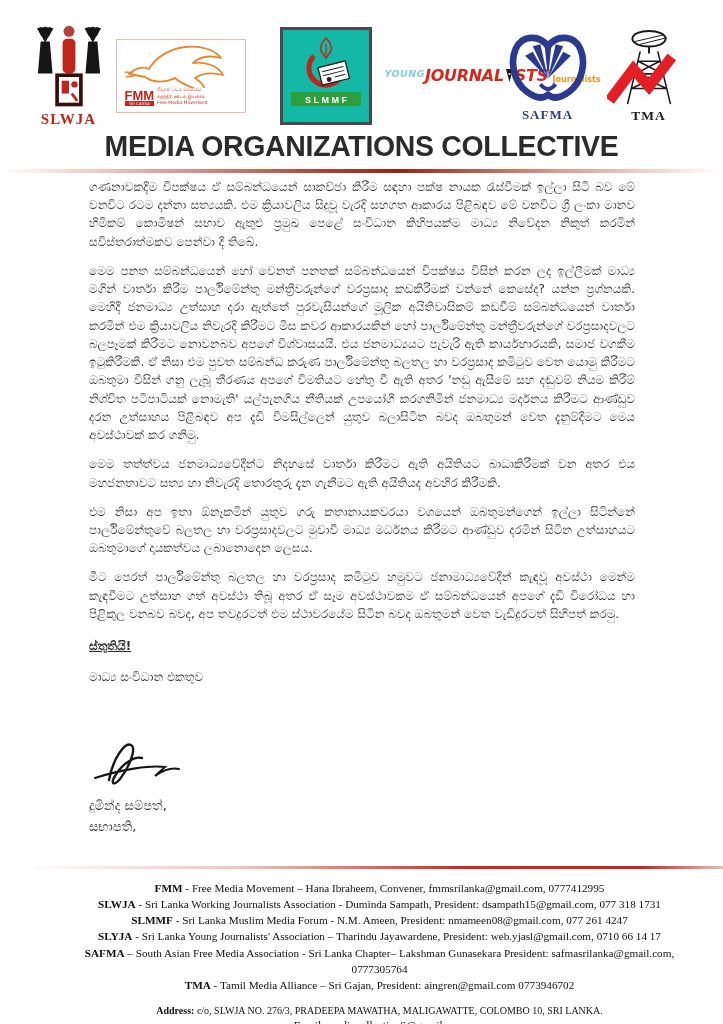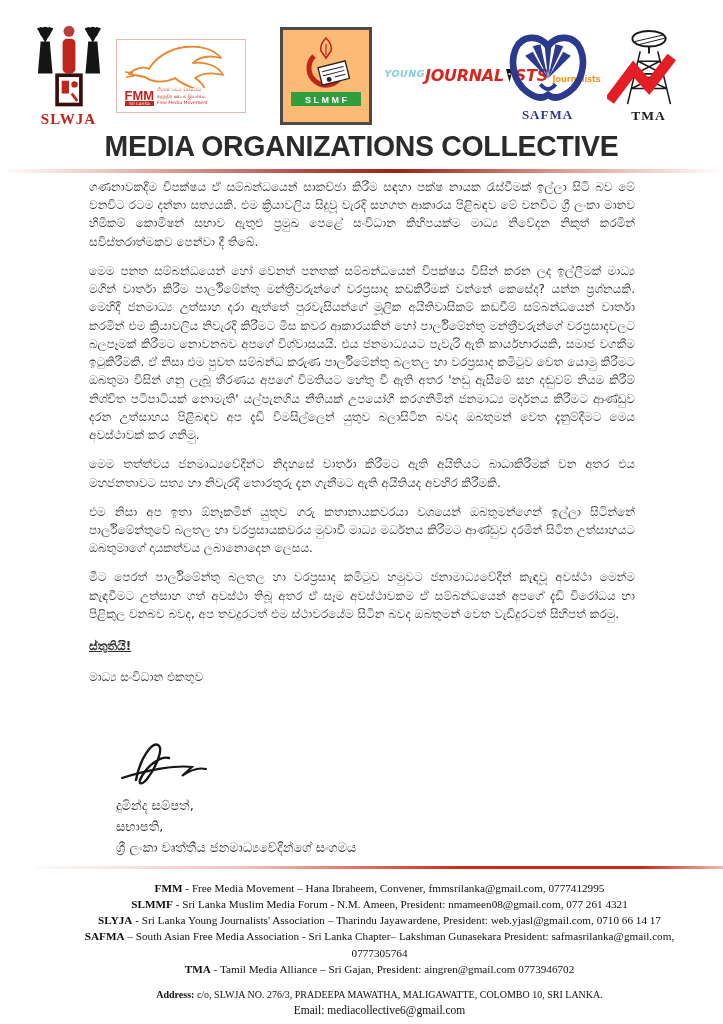--- a/index.html
+++ b/index.html
@@ -13,21 +13,21 @@
   .logo-label-red{font-family:"Liberation Serif",serif;font-weight:bold;color:#c0251c;font-size:15px;letter-spacing:1px;margin-top:1px;}
   .logo-label-blue{font-family:"Liberation Serif",serif;font-weight:bold;color:#2b3a8f;font-size:13px;letter-spacing:1px;margin-top:-2px;}
   .logo-label-black{font-family:"Liberation Serif",serif;font-weight:bold;color:#1a1a1a;font-size:13.5px;letter-spacing:1px;margin-top:-2px;}
   
   .fmm-box{width:128px;height:72px;border:1px solid #e6b9b1;background:#fff;position:relative;}
   .fmm-bottom{position:absolute;left:8px;bottom:6px;display:flex;align-items:flex-end;gap:3px;}
   .fmm-abbr{font-family:"Liberation Sans",sans-serif;font-weight:900;font-size:13px;color:#c0251c;line-height:11px;}
   .fmm-country{display:block;font-size:4.5px;background:#c0251c;color:#fff;text-align:center;padding:0 1px;}
   .fmm-lines{font-size:4.6px;color:#c0251c;line-height:1.35;}
   
-  .slmmf-box{width:86px;height:92px;border:3px solid #4a4a4a;background:#fdba74;display:flex;align-items:center;justify-content:center;margin-left:23px;}
+  .slmmf-box{width:86px;height:92px;border:3px solid #4a4a4a;background:#14b8a6;display:flex;align-items:center;justify-content:center;margin-left:23px;}
   
   .yja{width:106px;display:flex;flex-direction:row;align-items:flex-start;}
   .yja-young{color:#85cce6;font-weight:900;font-style:italic;font-size:9.5px;letter-spacing:.5px;margin-left:2px;}
   .yja-main{display:flex;align-items:center;color:#d9261c;font-weight:900;font-style:italic;font-size:16px;letter-spacing:-.3px;line-height:1;}
   .yja-assoc{color:#f7941d;font-weight:bold;font-size:8px;align-self:flex-end;margin-top:0;}
   
   .title{
     text-align:center;font-family:"Liberation Sans",sans-serif;font-weight:bold;
     font-size:29px;color:#2b2b2b;letter-spacing:-.3px;margin-top:2px;transform:scaleX(.98);
   }
@@ -39,21 +39,21 @@
   .letter{
     position:absolute;top:178px;left:89px;right:88px;height:556px;overflow:hidden;
     font-size:12px;line-height:1.52;text-align:justify;color:#2e2e2e;
   }
   .letter p{margin:0 0 11px 0;}
   .thanks{font-weight:bold;margin-top:14px !important;text-decoration:underline;}
   .signoff{margin-top:13px !important;}
   
   .sigs{position:absolute;top:734px;left:89px;right:88px;display:flex;}
   .sig-block{display:flex;flex-direction:column;}
-  .sig-left{flex:1;margin-left:27px;}
+  .sig-left{flex:1;}
   .sig-right{width:278px;}
   .sig-lines{font-size:13px;line-height:1.6;color:#2e2e2e;margin-top:4px;}
   .sig-scribble{height:58px;}
   
   .footer-wrap{position:absolute;left:0;right:0;top:866px;bottom:0;padding-left:36px;}
   .rule-bottom{
     height:3px;
     background:linear-gradient(90deg,rgba(220,70,50,.03),rgba(215,55,35,.3) 30%,#cf2c18 62%,#c82814 88%,rgba(215,55,35,.35));
   }
   .footer{
@@ -169,45 +169,45 @@
     </div>
   </div>
 
   <div class="title">MEDIA ORGANIZATIONS COLLECTIVE</div>
   <div class="rule-top"></div>
 
   <div class="letter">
     <p>ගණනාවකදීම විපක්ෂය ඒ සම්බන්ධයෙන් සාකච්ඡා කිරීම සඳහා පක්ෂ නායක රැස්වීමක් ඉල්ලා සිටි බව මේ වනවිට රටම දන්නා සත්‍යයකි. එම ක්‍රියාවලිය සිදුවූ වැරදි සහගත ආකාරය පිළිබඳව මේ වනවිට ශ්‍රී ලංකා මානව හිමිකම් කොමිෂන් සභාව ඇතුළු ප්‍රමුඛ පෙළේ සංවිධාන කිහිපයක්ම මාධ්‍ය නිවේදන නිකුත් කරමින් සවිස්තරාත්මකව පෙන්වා දී තිබේ.</p>
     <p>මෙම පනත සම්බන්ධයෙන් හෝ වෙනත් පනතක් සම්බන්ධයෙන් විපක්ෂය විසින් කරන ලද ඉල්ලීමක් මාධ්‍ය මගින් වාර්තා කිරීම පාර්ලිමේන්තු මන්ත්‍රීවරුන්ගේ වරප්‍රසාද කඩකිරීමක් වන්නේ කෙසේද? යන්න ප්‍රශ්නයකි. මෙහිදී ජනමාධ්‍ය උත්සාහ දරා ඇත්තේ පුරවැසියන්ගේ මූලික අයිතිවාසිකම් කඩවීම් සම්බන්ධයෙන් වාර්තා කරමින් එම ක්‍රියාවලිය නිවැරදි කිරීමට මිස කවර ආකාරයකින් හෝ පාර්ලිමේන්තු මන්ත්‍රීවරුන්ගේ වරප්‍රසාදවලට බලපෑමක් කිරීමට නොවනබව අපගේ විශ්වාසයයි. එය ජනමාධ්‍යයට පැවැරි ඇති කාර්යභාරයකි, සමාජ වගකීම ඉටුකිරීමකි. ඒ නිසා එම පුවත සම්බන්ධ කරුණ පාර්ලිමේන්තු බලතල හා වරප්‍රසාද කමිටුව වෙත යොමු කිරීමට ඔබතුමා විසින් ගනු ලැබූ තීරණය අපගේ විමතියට හේතු වී ඇති අතර 'නඩු ඇසීමේ සහ දඬුවම් නියම කිරීම් නිශ්චිත පටිපාටියක් නොමැති' යල්පැනගිය නීතියක් උපයෝගී කරගනිමින් ජනමාධ්‍ය මර්දනය කිරීමට ආණ්ඩුව දරන උත්සාහය පිළිබඳව අප දැඩි විමසිල්ලෙන් යුතුව බලාසිටින බවද ඔබතුමන් වෙත දැනුම්දීමට මෙය අවස්ථාවක් කර ගනිමු.</p>
     <p>මෙම තත්ත්වය ජනමාධ්‍යවේදීන්ට නිදහසේ වාර්තා කිරීමට ඇති අයිතියට බාධාකිරීමක් වන අතර එය මහජනතාවට සත්‍ය හා නිවැරදි තොරතුරු දැන ගැනීමට ඇති අයිතියද අවහිර කිරීමකි.</p>
-    <p>එම නිසා අප ඉතා ඕනෑකමින් යුතුව ගරු කතානායකවරයා වශයෙන් ඔබතුමන්ගෙන් ඉල්ලා සිටින්නේ පාර්ලිමේන්තුවේ බලතල හා වරප්‍රසායකවරය මුවාවී මාධ්‍ය මර්ධනය කිරීමට ආණ්ඩුව දරමින් සිටින උත්සාහයට ඔබතුමාගේ දායකත්වය ලබානොදෙන ලෙසය.</p>
+    <p>එම නිසා අප ඉතා ඕනෑකමින් යුතුව ගරු කතානායකවරයා වශයෙන් ඔබතුමන්ගෙන් ඉල්ලා සිටින්නේ පාර්ලිමේන්තුවේ බලතල හා වරප්‍රසාදවලට මුවාවී මාධ්‍ය මර්ධනය කිරීමට ආණ්ඩුව දරමින් සිටින උත්සාහයට ඔබතුමාගේ දායකත්වය ලබානොදෙන ලෙසය.</p>
     <p>මීට පෙරත් පාර්ලිමේන්තු බලතල හා වරප්‍රසාද කමිටුව හමුවට ජනාමාධ්‍යවේදීන් කැඳවූ අවස්ථා මෙන්ම කැඳවීමට උත්සාහ ගත් අවස්ථා තිබූ අතර ඒ සෑම අවස්ථාවකම ඒ සම්බන්ධයෙන් අපගේ දැඩි විරෝධය හා පිළිකුල වනබව බවද, අප තවදුරටත් එම ස්ථාවරයේම සිටින බවද ඔබතුමන් වෙත වැඩිදුරටත් සිහිපත් කරමු.</p>
     <p class="thanks">ස්තුතියි!</p>
     <p class="signoff">මාධ්‍ය සංවිධාන එකතුව</p>
   </div>
 
   <div class="sigs">
     <div class="sig-block sig-left">
       <svg class="sig-scribble" width="140" height="58" viewBox="0 0 140 58">
         <path d="M20,46 C24,24 36,8 42,11 C48,14 40,34 31,45 C25,52 21,50 26,42 C33,30 45,22 53,24" fill="none" stroke="#161616" stroke-width="2.4" stroke-linecap="round"></path>
         <path d="M6,44 C34,35 62,31 76,33 L66,42 C73,37 82,33 90,35" fill="none" stroke="#161616" stroke-width="2.1" stroke-linecap="round"></path>
       </svg>
       <div class="sig-lines">
         <div>දුමින්ද සම්පත්,</div>
         <div>සභාපති,</div>
-        <div>ශ්‍රී ලංකා වෘත්තීය ජනමාධ්‍යවේදීන්ගේ සංගමය</div>
       </div>
     </div>
   </div>
 
   <div class="footer-wrap">
     <div class="rule-bottom"></div>
     <div class="footer">
       <div><span class="abbr">FMM</span><span> - Free Media Movement – Hana Ibraheem, Convener, fmmsrilanka@gmail.com, 0777412995</span></div>
-      <div><span class="abbr">SLMMF</span><span> - Sri Lanka Muslim Media Forum - N.M. Ameen, President: nmameen08@gmail.com, 077 261 4321</span></div>
+      <div><span class="abbr">SLWJA</span><span> - Sri Lanka Working Journalists Association - Duminda Sampath, President: dsampath15@gmail.com, 077 318 1731</span></div>
+      <div><span class="abbr">SLMMF</span><span> - Sri Lanka Muslim Media Forum - N.M. Ameen, President: nmameen08@gmail.com, 077 261 4247</span></div>
       <div><span class="abbr">SLYJA</span><span> - Sri Lanka Young Journalists' Association – Tharindu Jayawardene, President: web.yjasl@gmail.com, 0710 66 14 17</span></div>
       <div><span class="abbr">SAFMA</span><span> – South Asian Free Media Association - Sri Lanka Chapter– Lakshman Gunasekara President: safmasrilanka@gmail.com, 0777305764</span></div>
       <div><span class="abbr">TMA</span><span> - Tamil Media Alliance – Sri Gajan, President: aingren@gmail.com 0773946702</span></div>
       <div class="addr"><span class="abbr">Address:</span><span> c/o, SLWJA NO. 276/3, PRADEEPA MAWATHA, MALIGAWATTE, COLOMBO 10, SRI LANKA.</span></div>
       <div class="email-line">Email: mediacollective6@gmail.com</div>
     </div>
   </div>
 
 </div>
 

